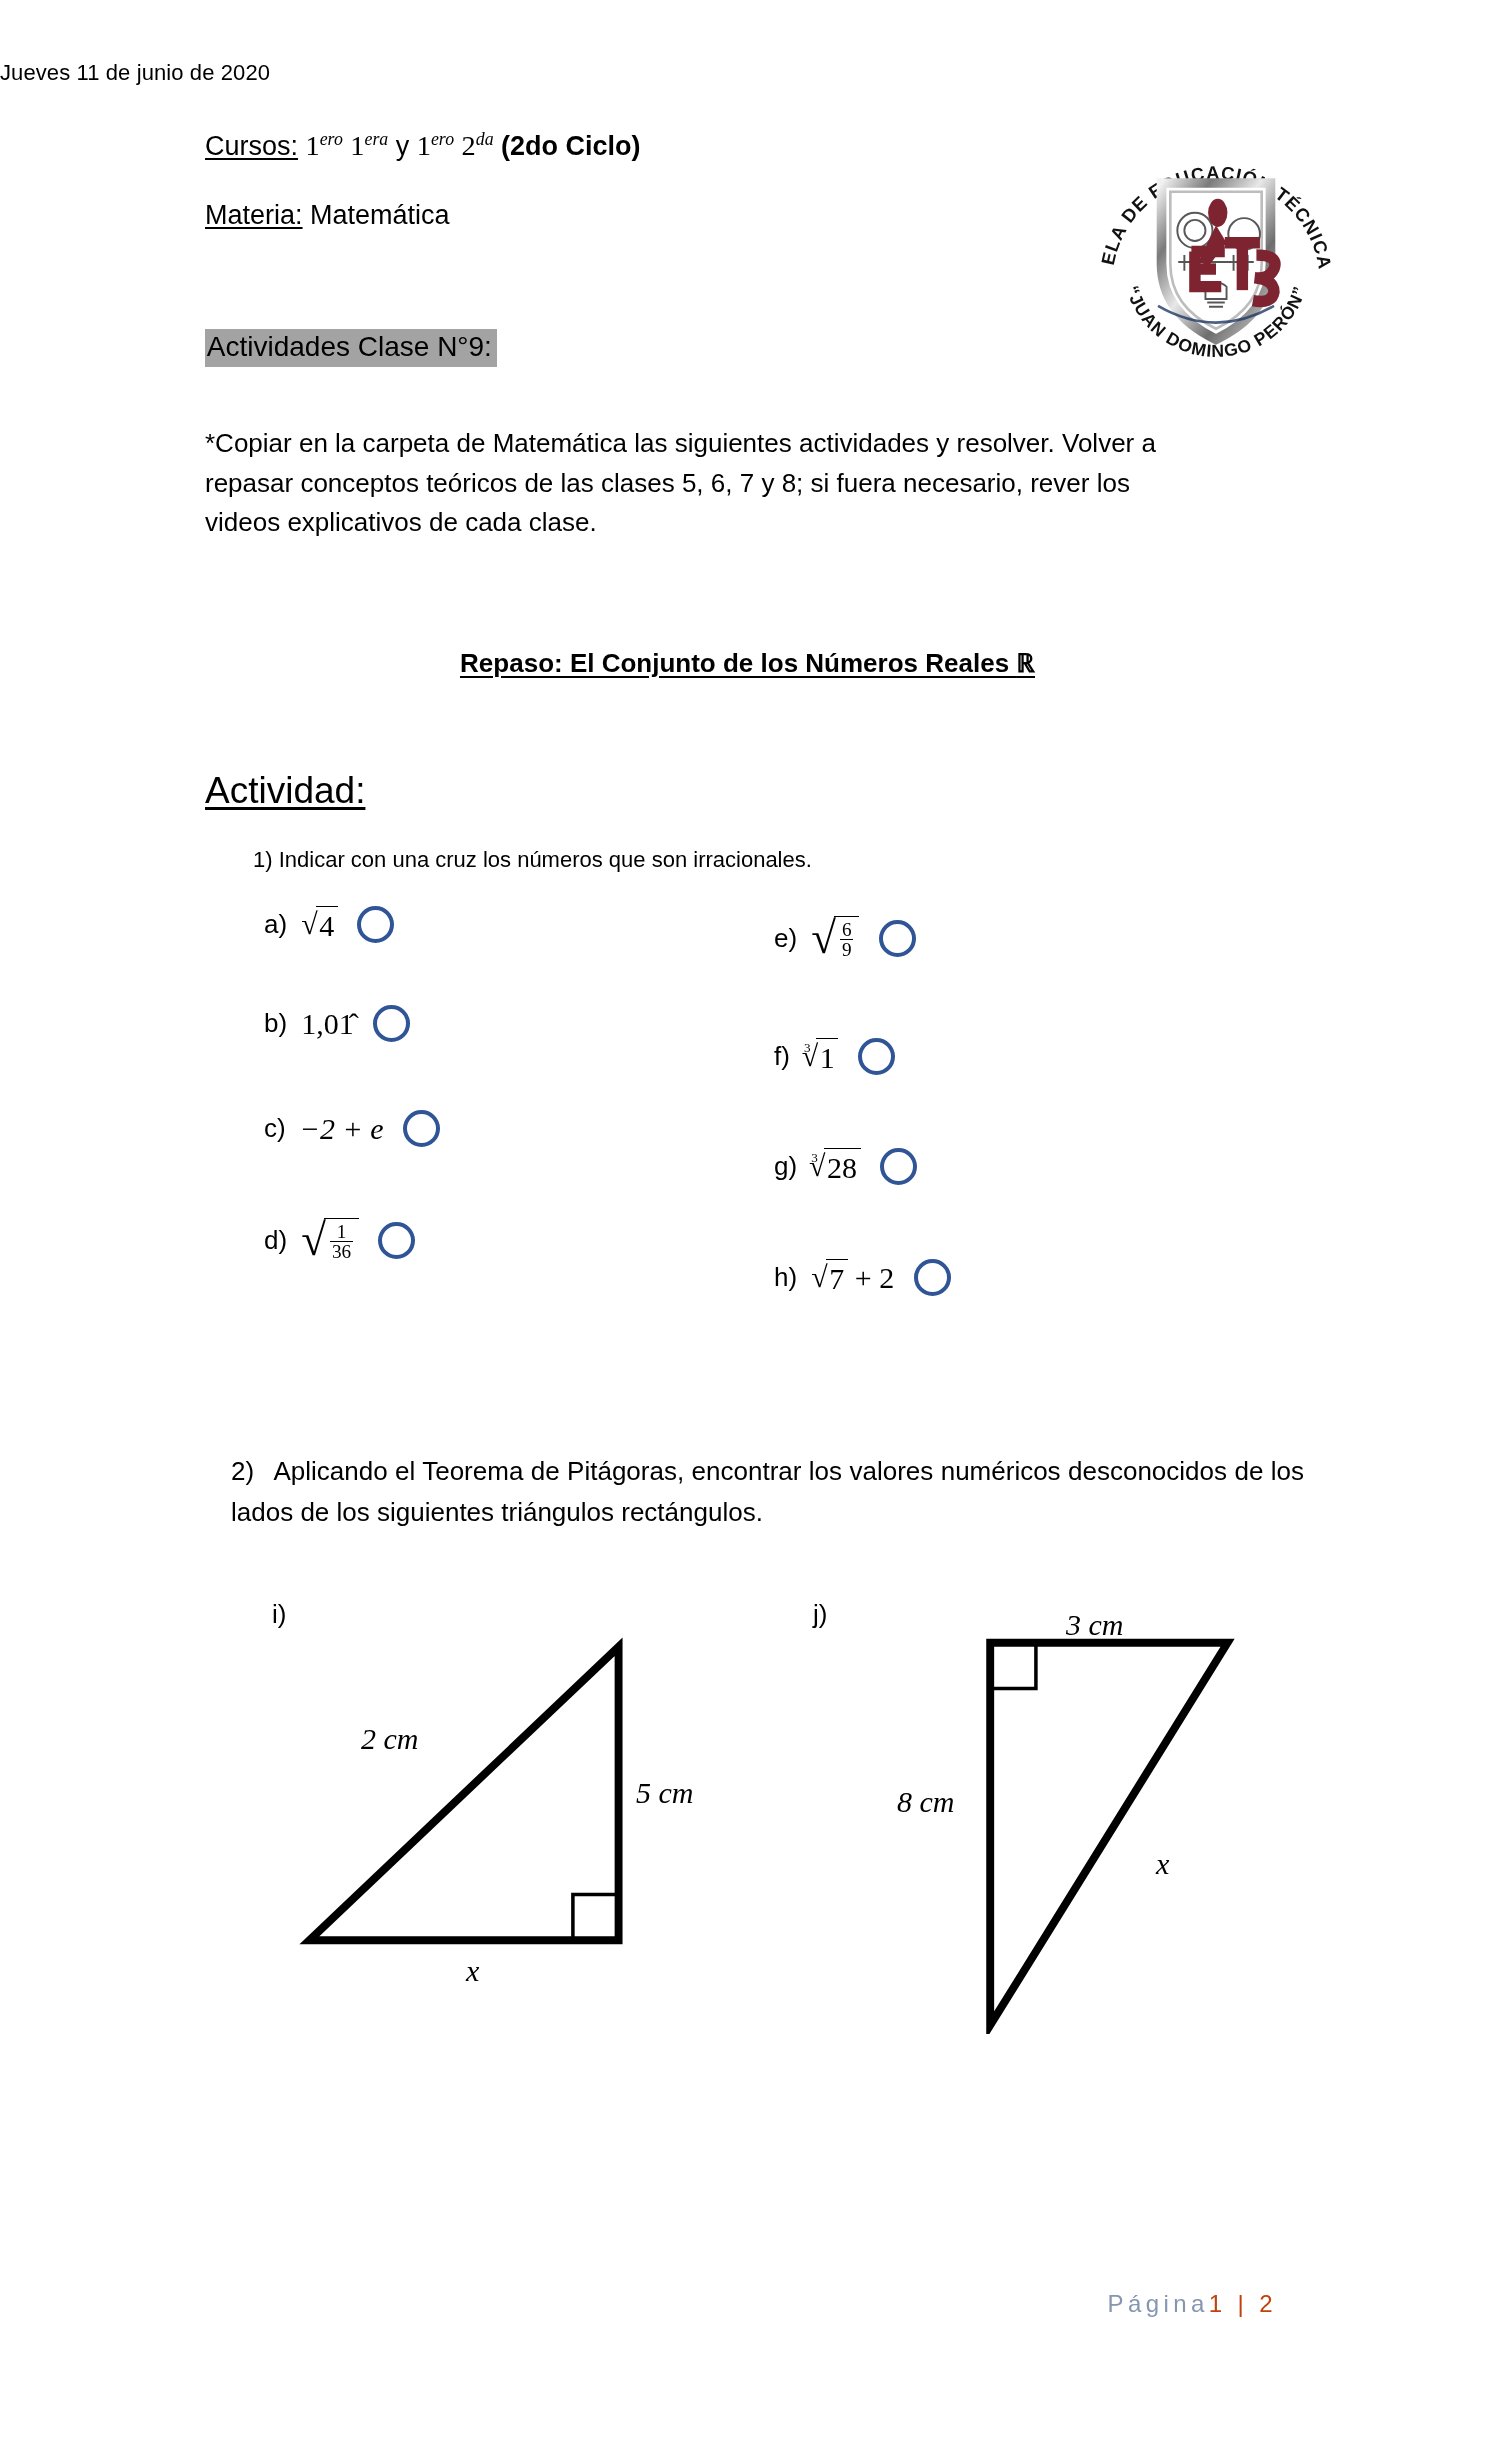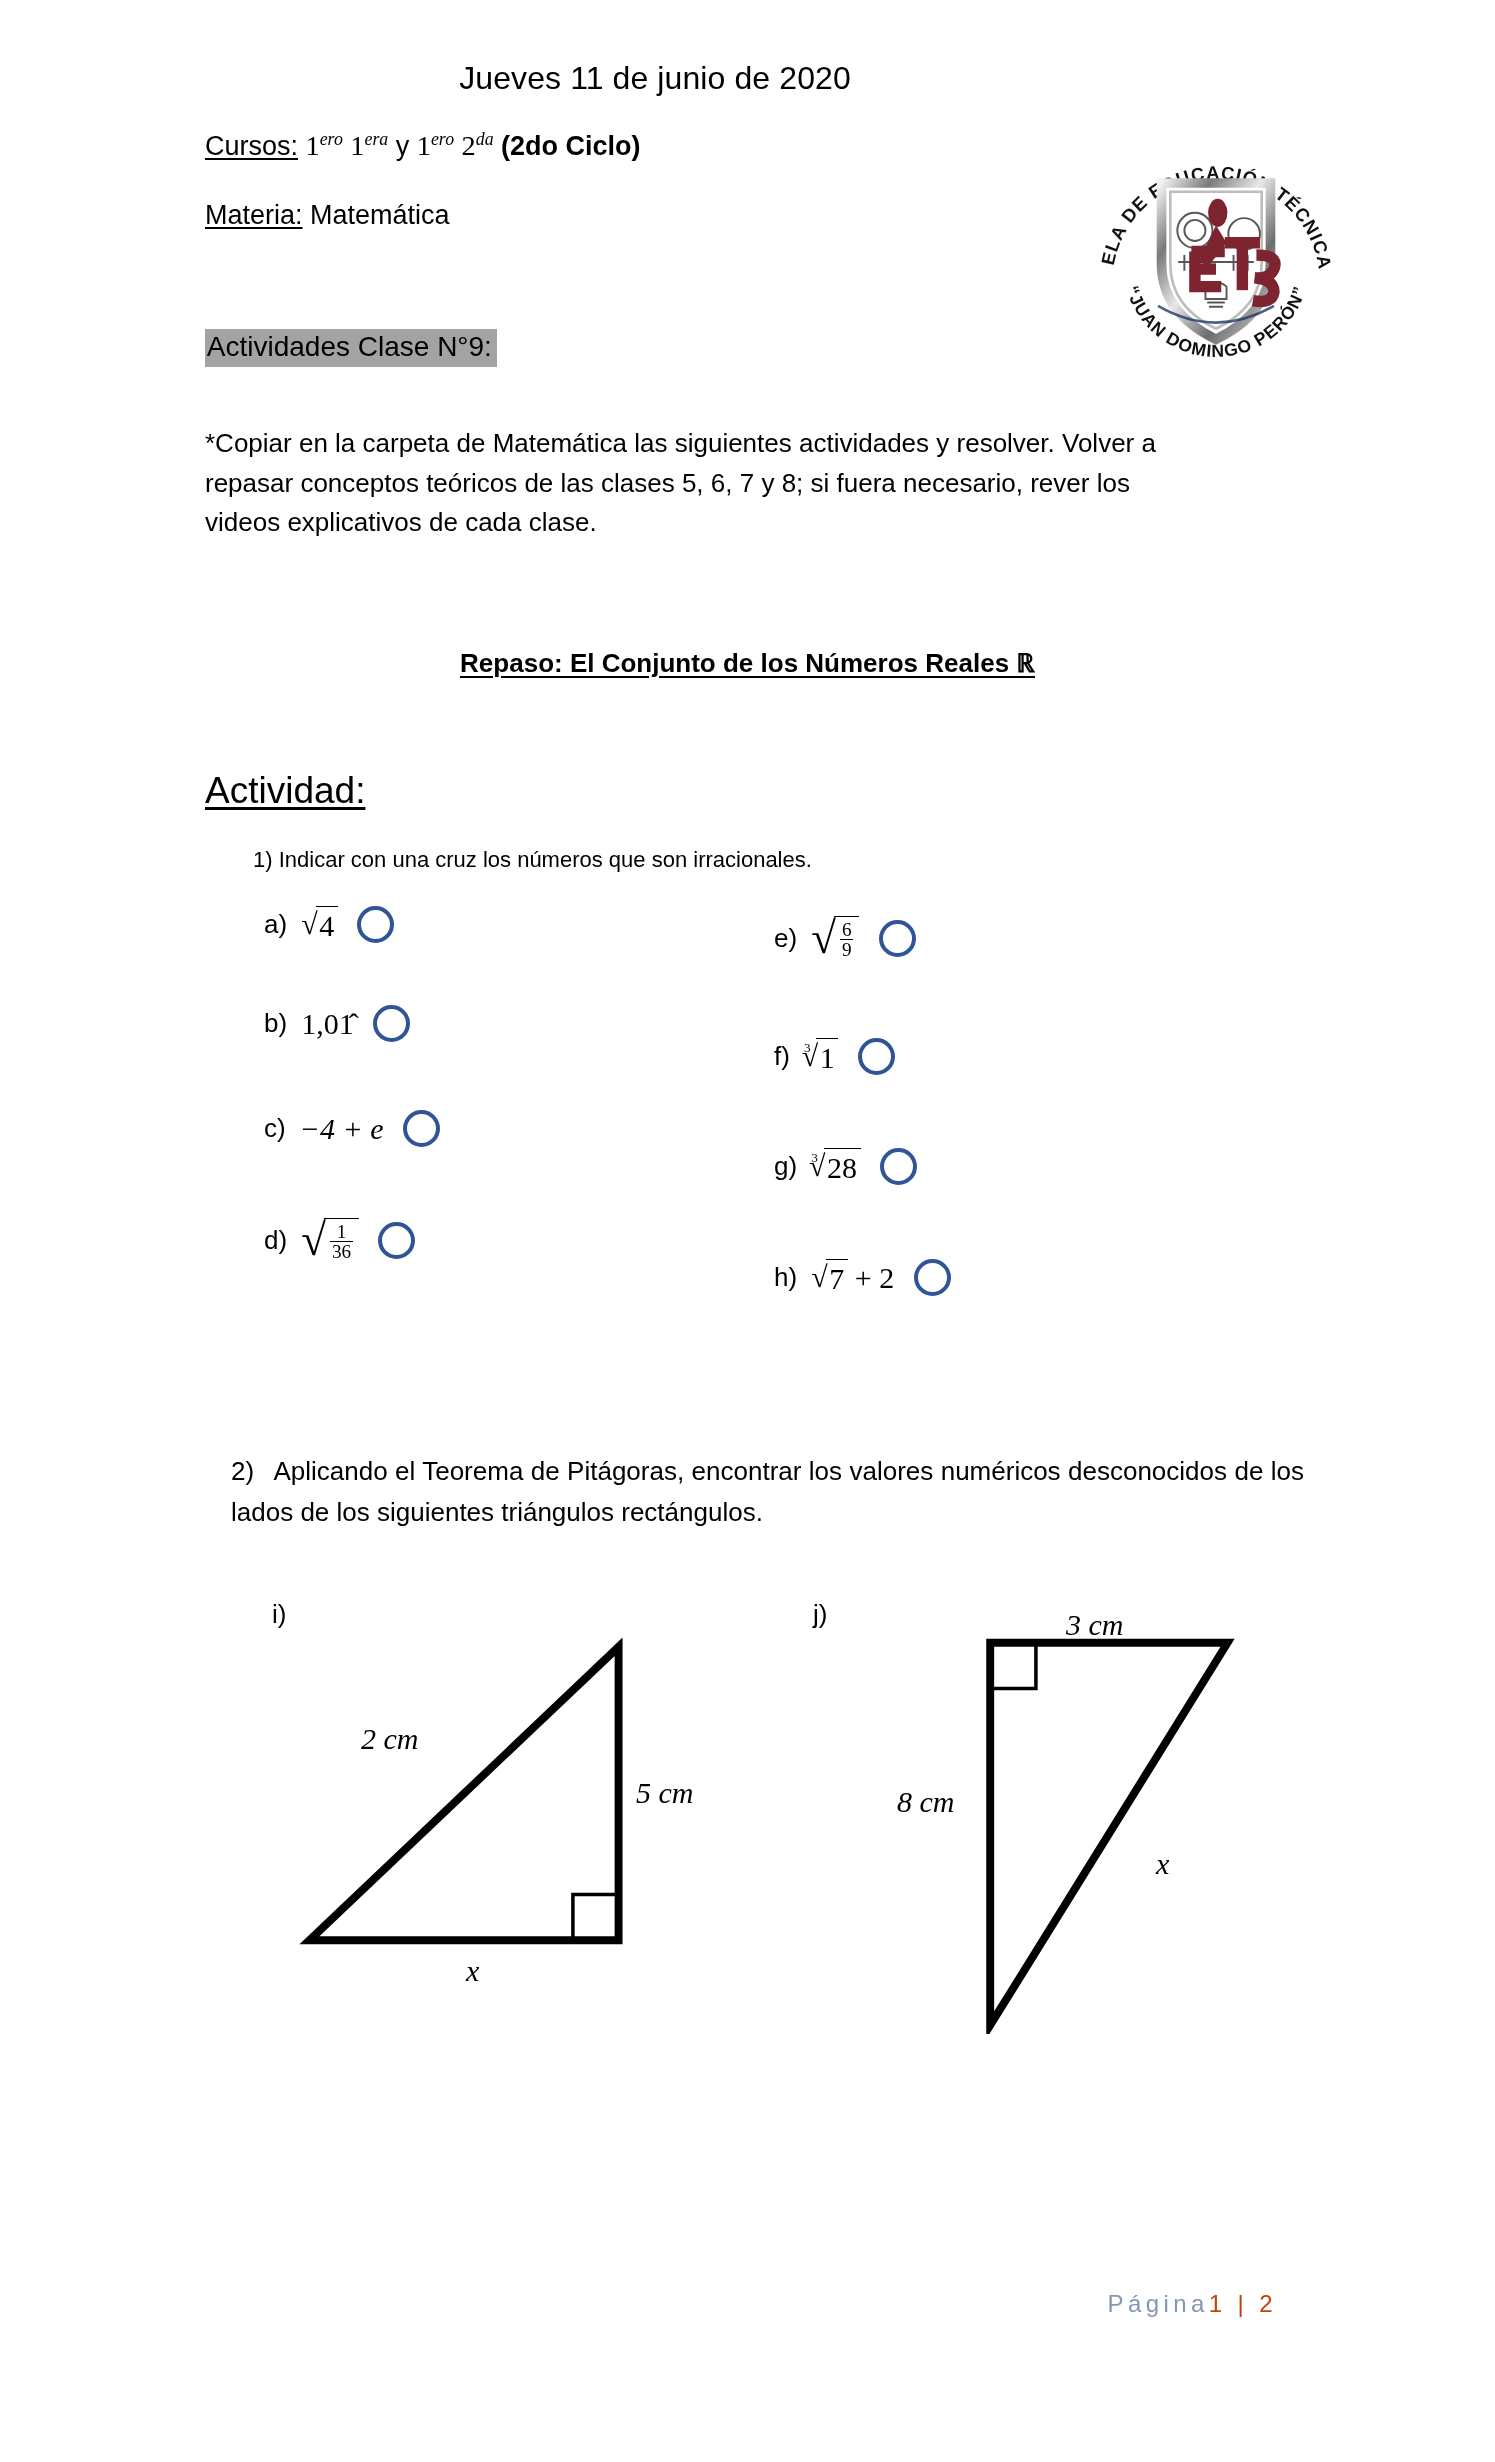--- a/index.html
+++ b/index.html
@@ -21,22 +21,22 @@
     width: 1495px;
     height: 2462px;
     background: #fff;
   }
 
   
   .date-line {
     position: absolute;
     left: 0; top: 60px;
     width: 1310px;
-    text-align: center;
-    font-size: 32px;
+    text-align: left;
+    font-size: 22px;
     letter-spacing: 0.1px;
   }
   .meta {
     position: absolute;
     left: 205px;
     width: 791px;
     font-size: 27px;
     line-height: 1.05;
   }
   .meta-cursos { top: 130px; }
@@ -329,21 +329,21 @@
   </div>
 
   <div class="item" style="left:264px; top:1005px;">
     <span class="lbl">b)</span>
     <span>1,01̂</span>
     <span class="circle"></span>
   </div>
 
   <div class="item" style="left:264px; top:1110px;">
     <span class="lbl">c)</span>
-    <span class="ital">−4 + e</span>
+    <span class="ital">−2 + e</span>
     <span class="circle"></span>
   </div>
 
   <div class="item" style="left:264px; top:1218px;">
     <span class="lbl">d)</span>
     <span class="rad">
       <span class="rad-sign" style="font-size:1.5em;">√</span>
         <span class="rad-body">
         <span class="frac">
           <span class="num">1</span>

